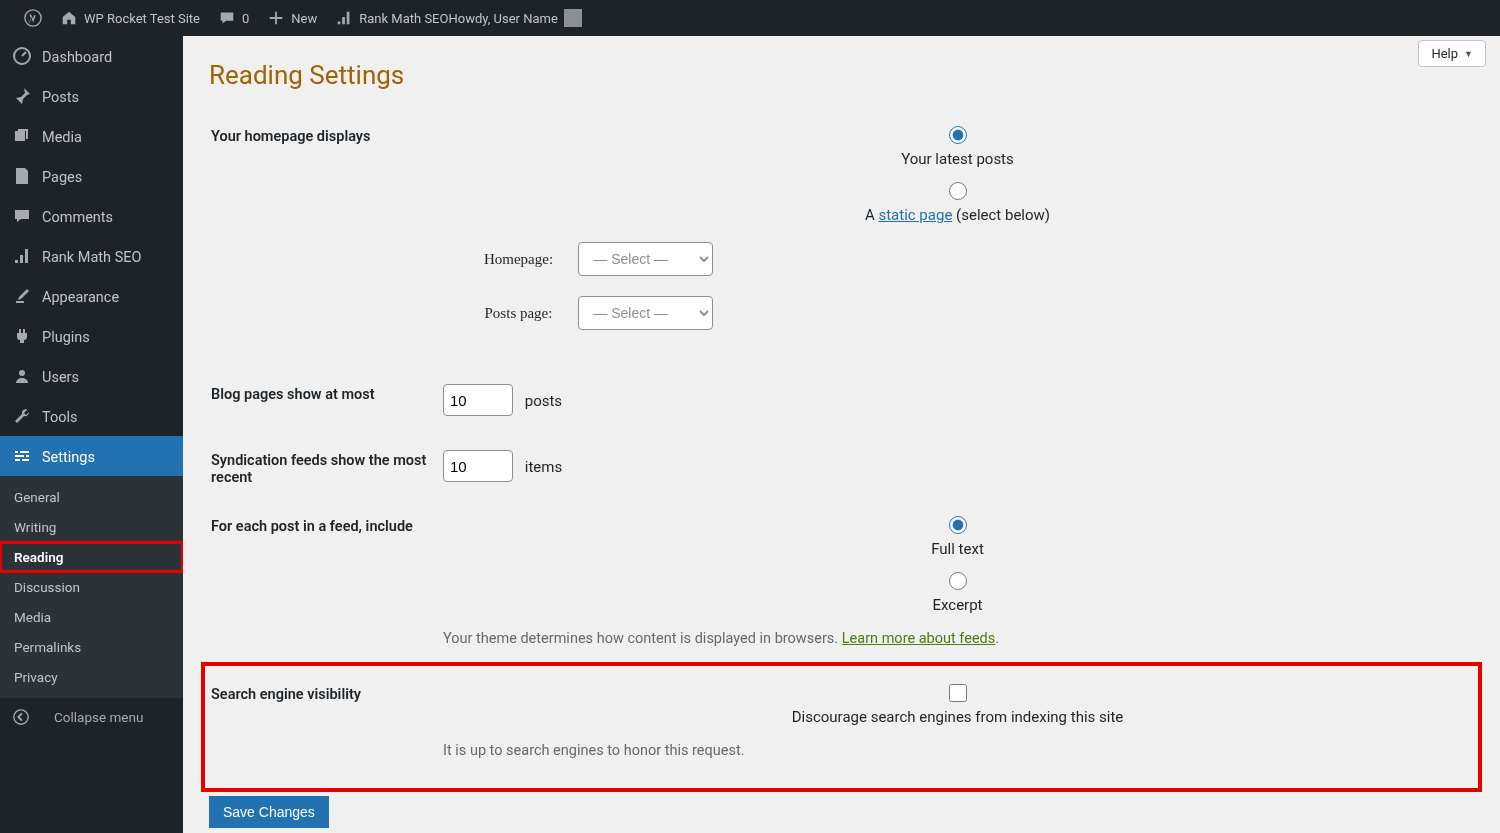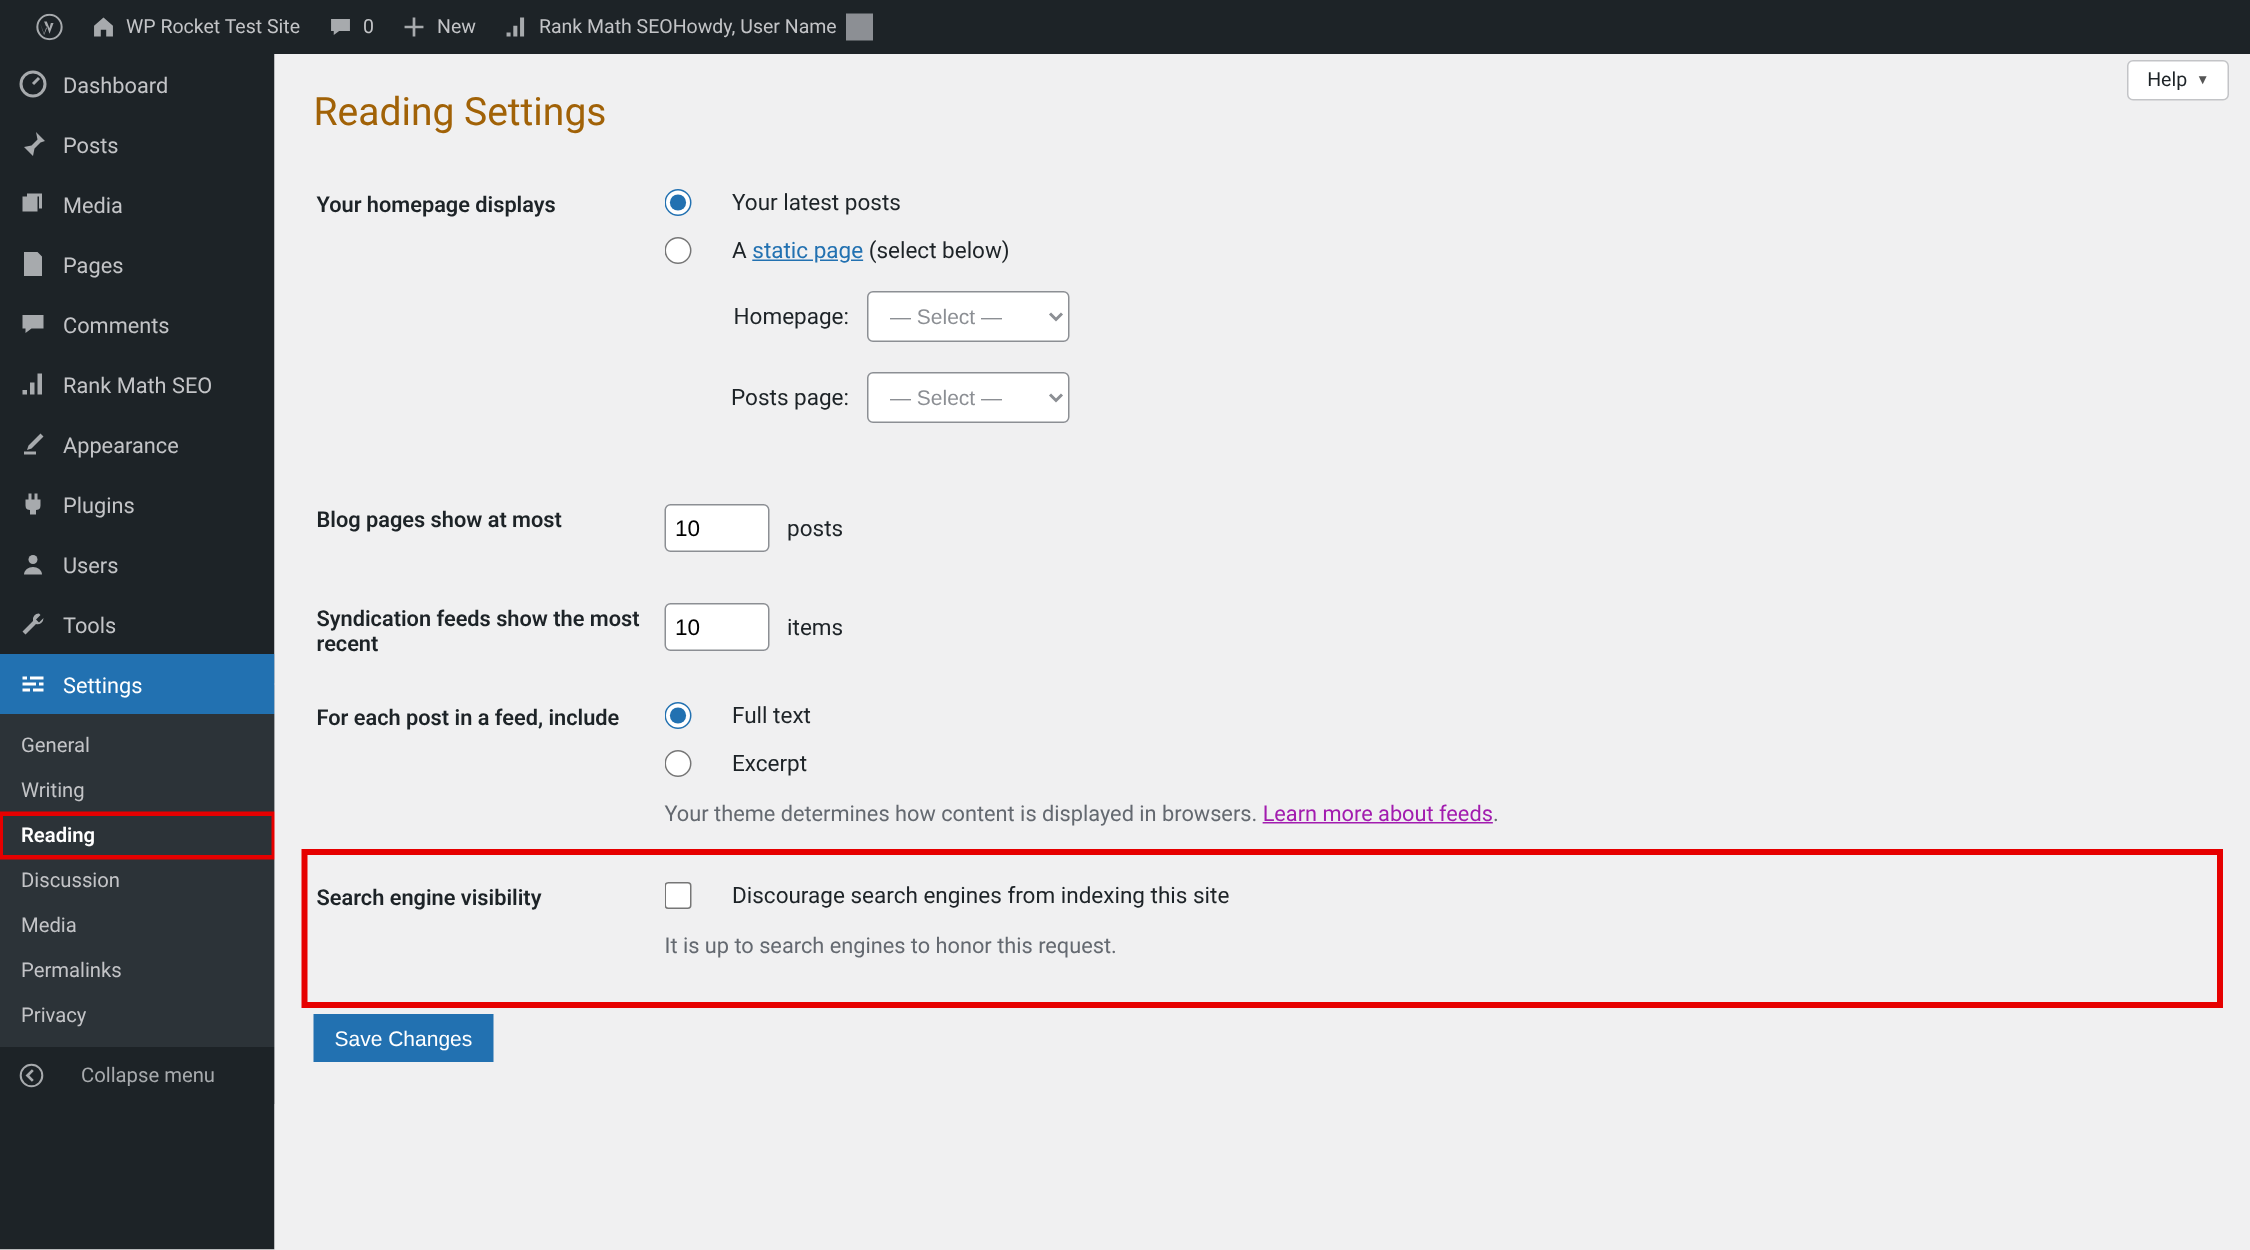--- a/index.html
+++ b/index.html
@@ -30,33 +30,33 @@
     .content { flex: 1; padding: 10px 26px 40px; position: relative; background: #f0f0f1; }
     .help-tab { position: absolute; top: 4px; right: 14px; background: #fff; border: 1px solid #c3c4c7; border-radius: 4px; padding: 5px 12px; font-size: 13px; display: flex; align-items: center; gap: 6px; cursor: pointer; }
     .help-tab .tri { font-size: 9px; color: #555; }
     h1 { font-size: 26px; font-weight: 400; color: #a16207; margin: 14px 0 22px; }
     
     .form-table { width: 100%; }
     .form-table tr { vertical-align: top; }
     .form-table th { width: 230px; text-align: left; font-weight: 600; font-size: 14.5px; padding: 14px 10px 14px 0; }
     .form-table td { padding: 12px 0 20px; font-size: 15px; }
     
-    .radio-row, .check-row { display: flex; align-items: center; gap: 27px; margin-bottom: 14px; font-size: 15px; }
+    .radio-row, .check-row { display: flex; align-items: center; gap: 6px; margin-bottom: 14px; font-size: 15px; flex-direction: column; }
     input[type="radio"], input[type="checkbox"] { width: 18px; height: 18px; accent-color: #2271b1; cursor: pointer; }
     .radio-row a { color: #2271b1; text-decoration: underline; }
     
     .sel-group { margin-left: 28px; margin-top: 18px; }
     .sel-row { display: flex; align-items: center; gap: 12px; margin-bottom: 20px; }
-    .sel-row label { width: 95px; text-align: right; font-size: 15px; }
+    .sel-row label { width: 95px; text-align: center; font-size: 15px; font-family: Liberation Serif, serif; }
     select { padding: 4px 28px 4px 10px; font-size: 14px; border: 1px solid #8c8f94; border-radius: 4px; background: #fff; color: #8c8f94; height: 34px; min-width: 120px; cursor: pointer; text-align: right; }
     
     input[type="number"] { width: 70px; padding: 2px 6px; font-size: 15px; border: 1px solid #8c8f94; border-radius: 4px; height: 32px; }
     .unit { margin-left: 8px; font-size: 15px; }
     .desc { color: #646970; font-size: 14.5px; margin-top: 6px; line-height: 1.5; }
-    .desc a { color: #a21caf; }
+    .desc a { color: #4d7c0f; }
     
     .hl-box { outline: 4px solid #e60000; outline-offset: 6px; padding: 2px 0; }
     
     .submit-btn { background: #2271b1; color: #fff; border: none; border-radius: 0; padding: 8px 14px; font-size: 14px; font-weight: 500; cursor: pointer; margin-top: 12px; }
   </style>
 </head>
 <body>
 
 <div class="adminbar">
   <div class="adminbar-left">

